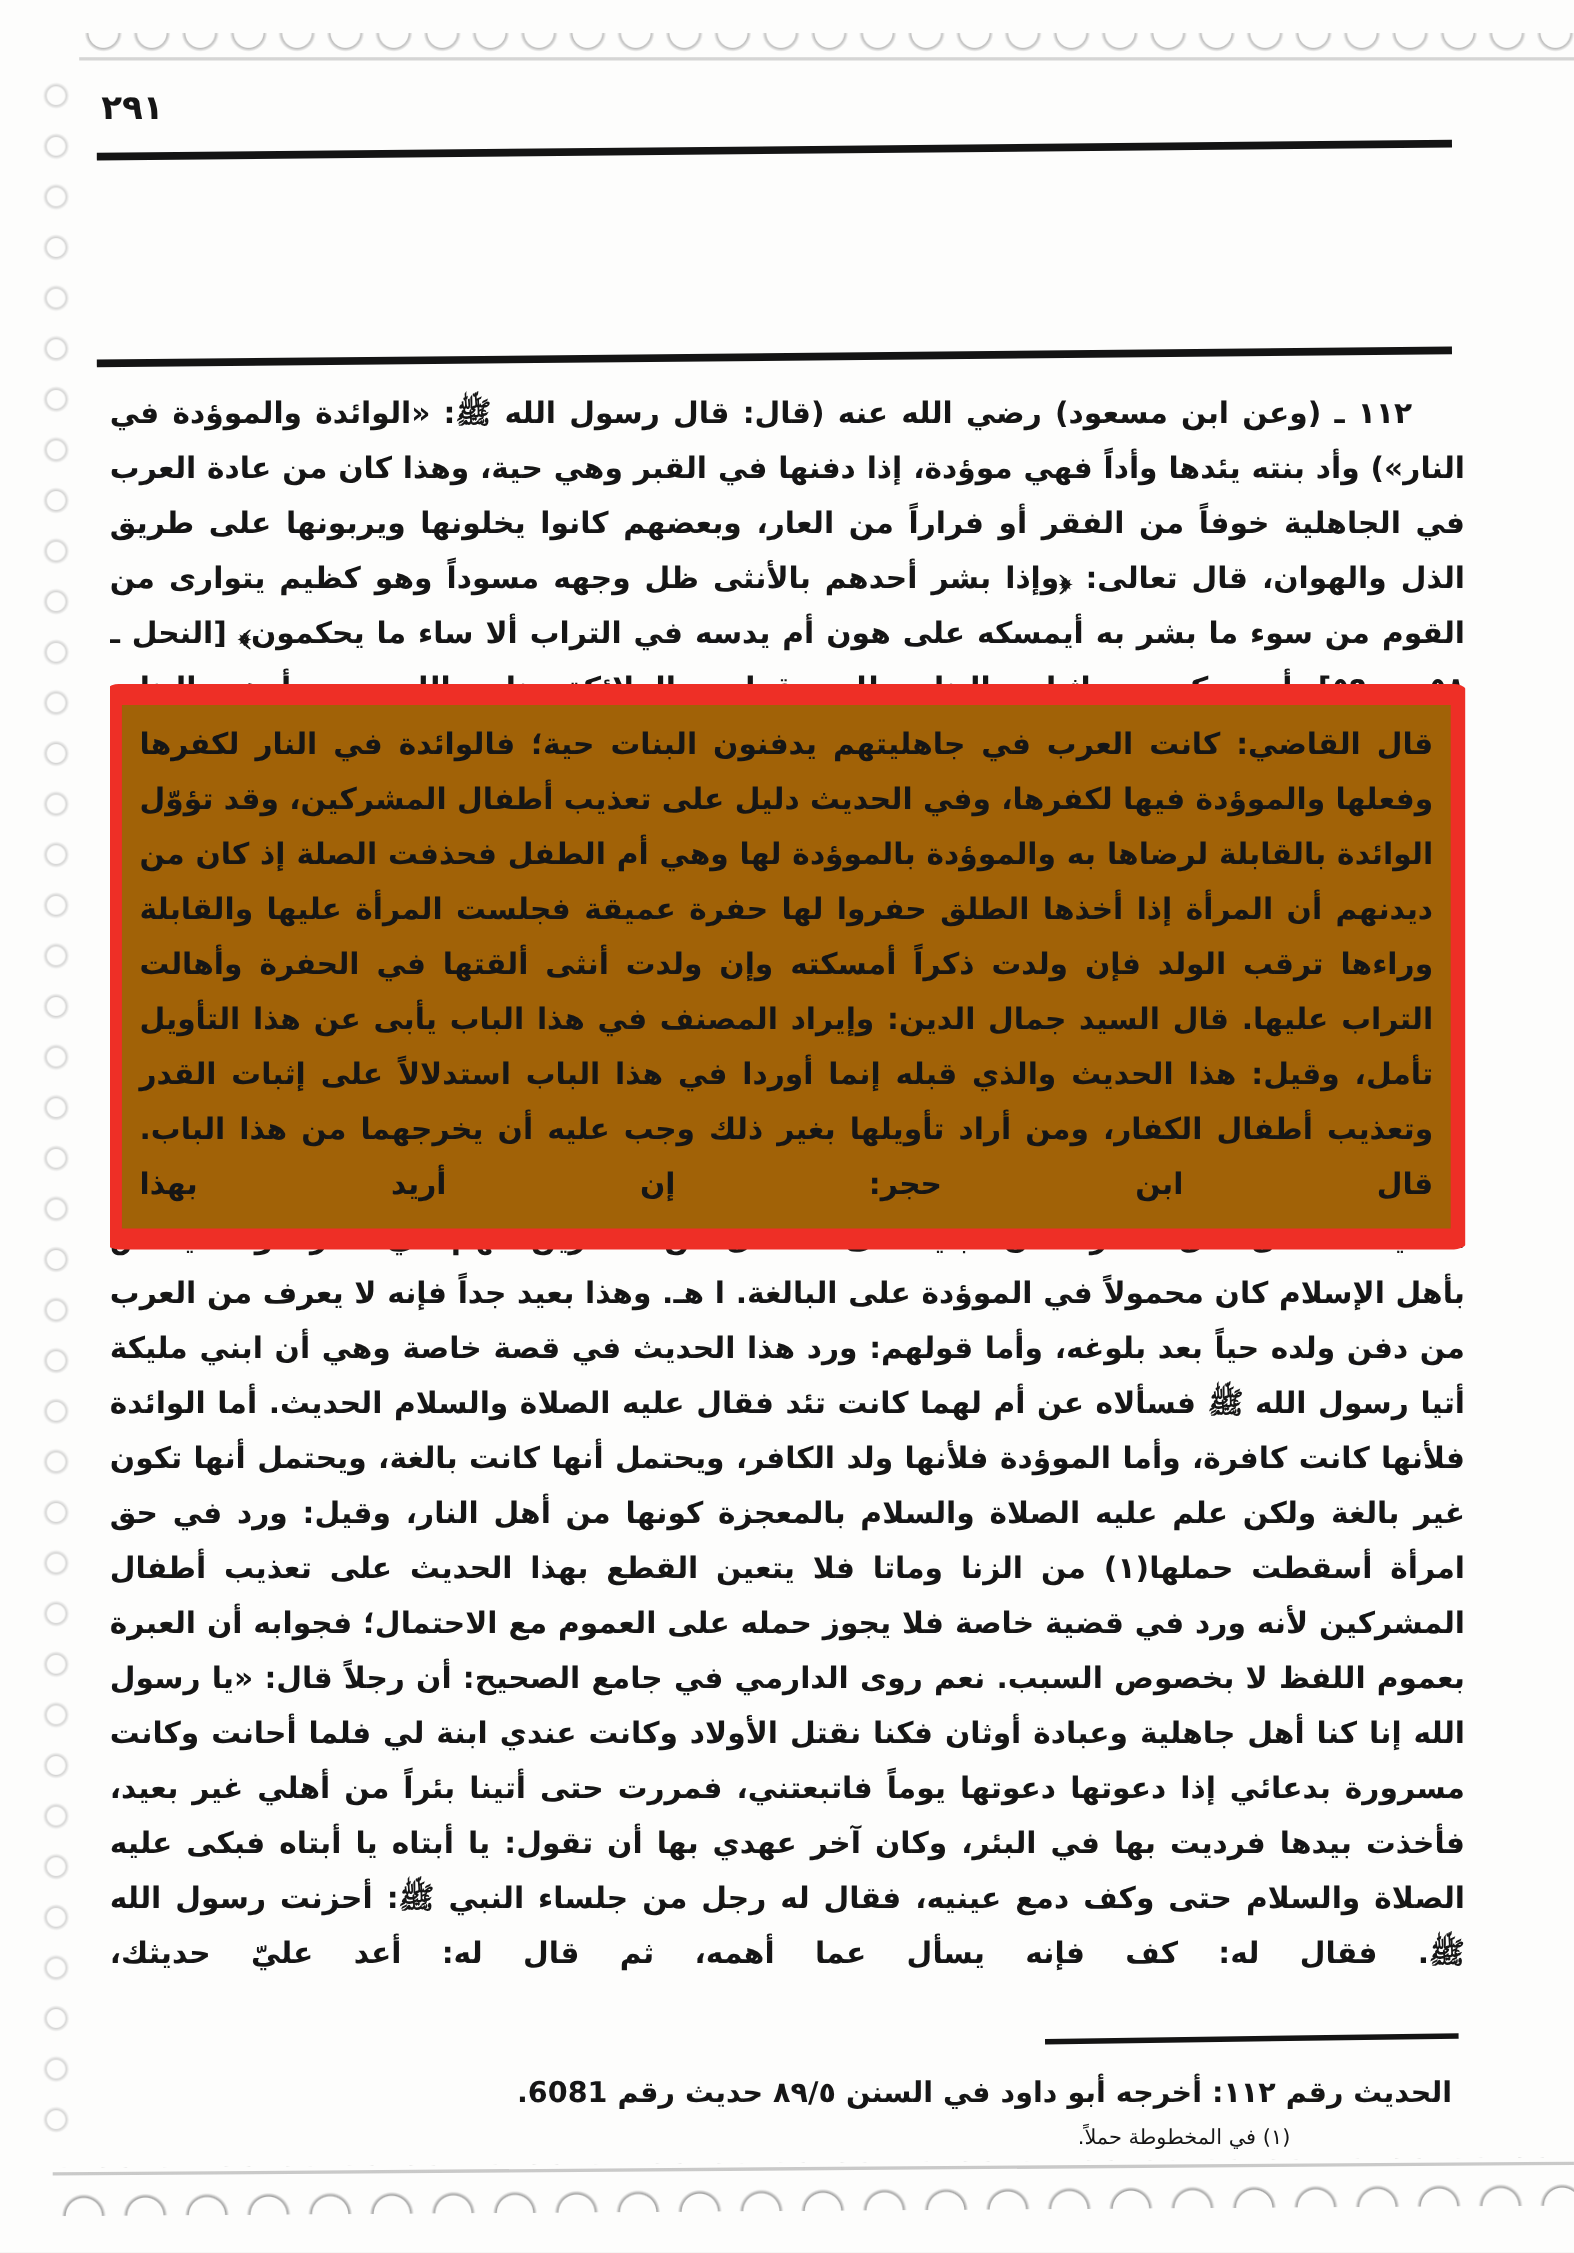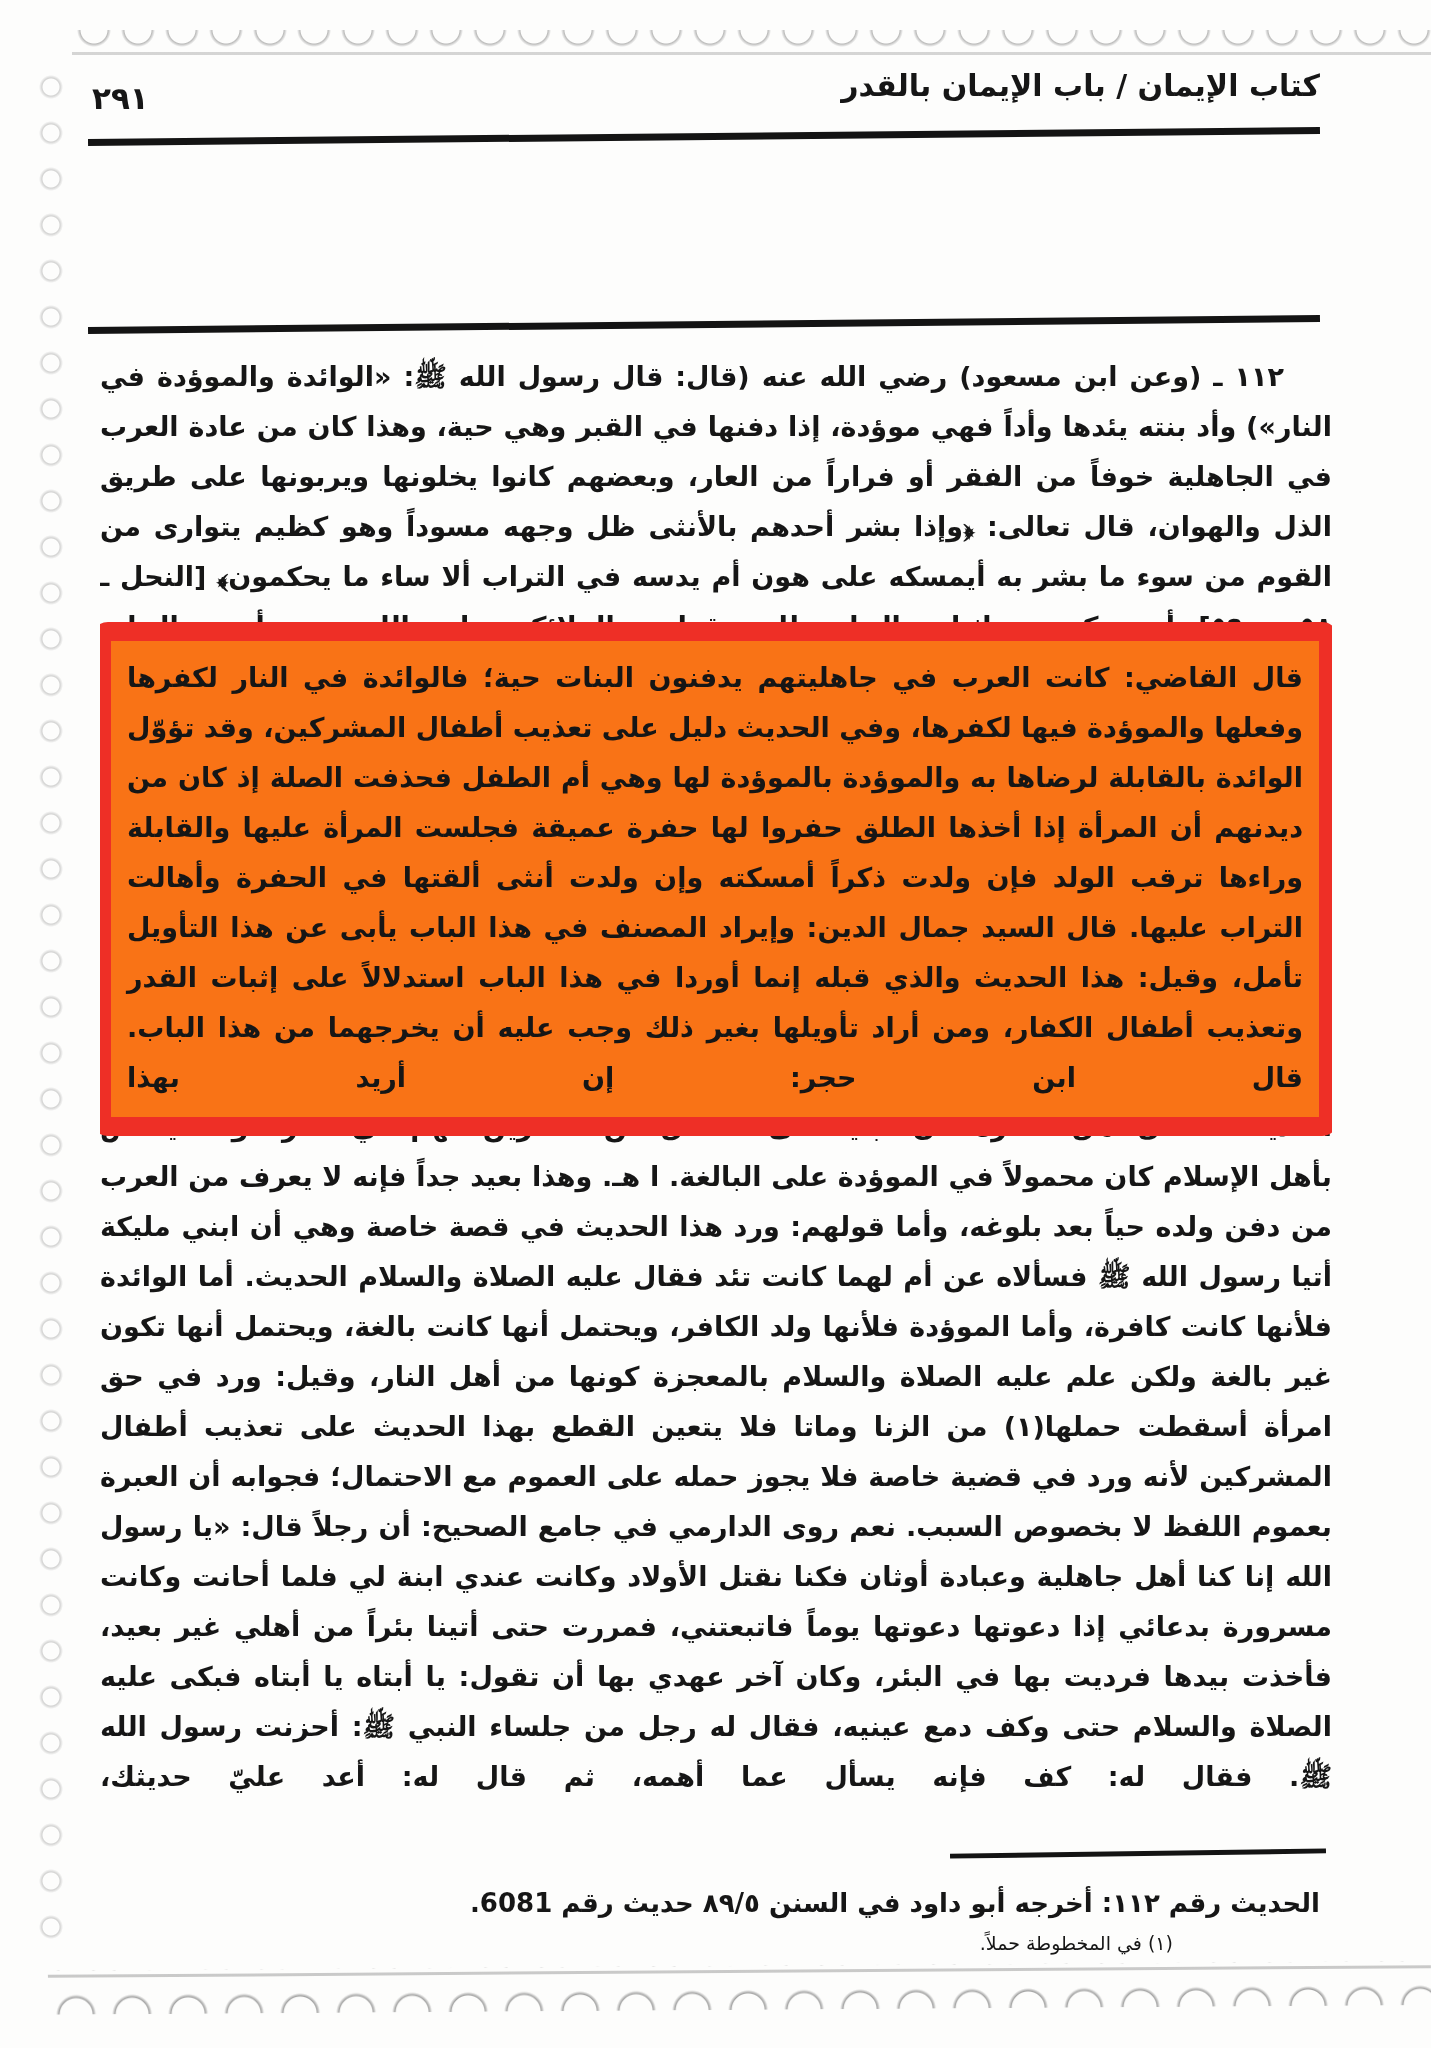--- a/index.html
+++ b/index.html
@@ -66,21 +66,21 @@
     position:absolute;top:352px;right:99px;width:1232px;height:1496px;
     font-size:27px;font-weight:bold;line-height:50px;
     text-align:justify;overflow:hidden;
   }
   .para-a{text-indent:48px;text-align-last:justify;position:relative;z-index:1;margin:0;}
   .highlight-box{
     position:relative;z-index:2;
     margin:-30px -6px 0 -8px;
     border:19px solid #ee2f26;
     border-radius:16px;
-    background:#f97316;
+    background:#a16207;
     padding:12px 16px 14px 16px;
   }
   .box-text{text-align-last:justify;margin:0;}
   .para-c{position:relative;z-index:1;margin:-34px 0 0 0;text-align-last:justify;}
   
   .footnote-divider{
     position:absolute;left:950px;top:1851px;width:376px;height:5px;background:#141414;
     transform:rotate(-0.8deg);
   }
   .footnote-reference{
@@ -95,21 +95,20 @@
 </head>
 <body>
 
 <div class="page" style="color: rgb(22, 22, 22);">
 
   <div class="border-top"></div>
   <div class="border-left"></div>
   <div class="border-bottom"></div>
 
   <div class="page-number">٢٩١</div>
-  <div class="chapter-header">كتاب الإيمان / باب الإيمان بالقدر</div>
 
   <div class="rule rule-1"></div>
 
 
   <div class="rule rule-2"></div>
 
   <div class="commentary" dir="rtl">
     <p class="para-a">١١٢ ـ (وعن ابن مسعود) رضي الله عنه (قال: قال رسول الله ﷺ: «الوائدة والموؤدة في النار») وأد بنته يئدها وأداً فهي موؤدة، إذا دفنها في القبر وهي حية، وهذا كان من عادة العرب في الجاهلية خوفاً من الفقر أو فراراً من العار، وبعضهم كانوا يخلونها ويربونها على طريق الذل والهوان، قال تعالى: ﴿وإذا بشر أحدهم بالأنثى ظل وجهه مسوداً وهو كظيم يتوارى من القوم من سوء ما بشر به أيمسكه على هون أم يدسه في التراب ألا ساء ما يحكمون﴾ [النحل ـ ٥٨ ـ ٥٩] أي حكمهم بإثبات البنات لله وقولهم الملائكة بنات الله مع وأدهم البنات</p>
     <div class="highlight-box" style="border-color: rgb(238, 47, 38);">
       <p class="box-text">قال القاضي: كانت العرب في جاهليتهم يدفنون البنات حية؛ فالوائدة في النار لكفرها وفعلها والموؤدة فيها لكفرها، وفي الحديث دليل على تعذيب أطفال المشركين، وقد تؤوّل الوائدة بالقابلة لرضاها به والموؤدة بالموؤدة لها وهي أم الطفل فحذفت الصلة إذ كان من ديدنهم أن المرأة إذا أخذها الطلق حفروا لها حفرة عميقة فجلست المرأة عليها والقابلة وراءها ترقب الولد فإن ولدت ذكراً أمسكته وإن ولدت أنثى ألقتها في الحفرة وأهالت التراب عليها. قال السيد جمال الدين: وإيراد المصنف في هذا الباب يأبى عن هذا التأويل تأمل، وقيل: هذا الحديث والذي قبله إنما أوردا في هذا الباب استدلالاً على إثبات القدر وتعذيب أطفال الكفار، ومن أراد تأويلها بغير ذلك وجب عليه أن يخرجهما من هذا الباب. قال ابن حجر: إن أريد بهذا</p>

